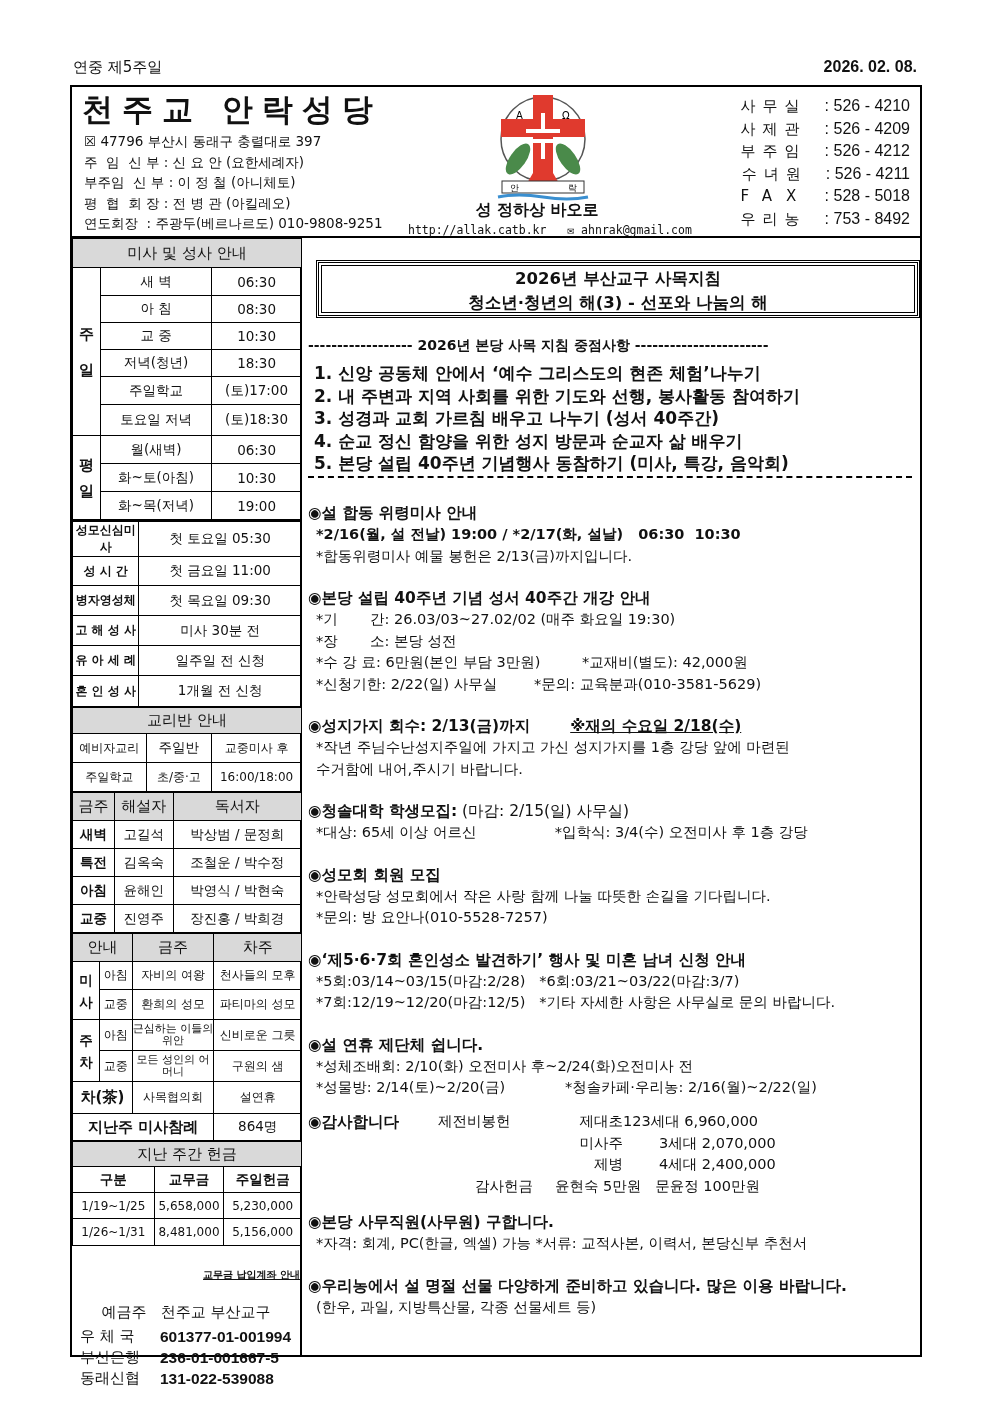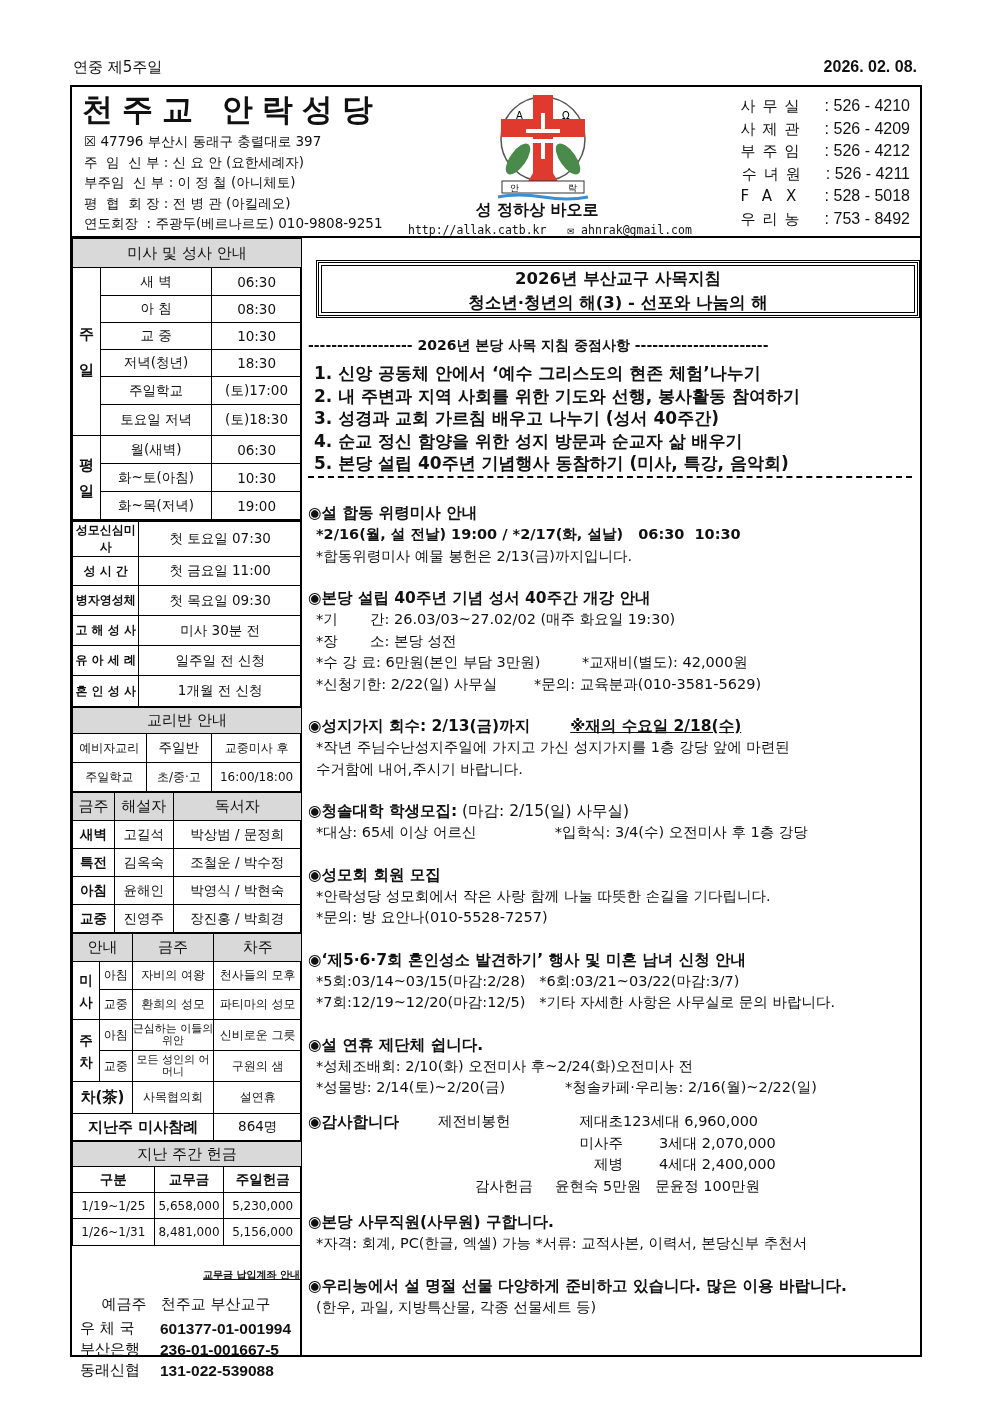--- a/index.html
+++ b/index.html
@@ -25,21 +25,21 @@
 
   
   .leftcol { position: absolute; left: 0; top: 151px; width: 230px; height: 1119px; border-right: 2px solid #000; }
   table.g { border-collapse: collapse; width: 230px; font-size: 13.5px; }
   table.g td { border: 1px solid #000; text-align: center; vertical-align: middle; padding: 0; }
   .shade { background: #d9d9d9; font-weight: normal; font-size: 15px; }
   .bold { font-weight: bold; }
   .sm { font-size: 12px; }
   .xs { font-size: 11px; line-height: 12px; }
   .offering-title { text-align: right; font-weight: bold; font-size: 10px; text-decoration: underline; margin-top: 22px; }
-  .offering-owner { text-align: center; font-size: 15px; margin-top: 13px; }
+  .offering-owner { text-align: center; font-size: 15px; margin-top: 21px; }
   .acct { display: flex; font-size: 15px; line-height: 21px; padding-left: 8px; }
   .acct .k { width: 80px; white-space: pre; }
   .acct .v { font-weight: bold; font-family: "Liberation Sans", sans-serif; font-size: 15.5px; }
 
   
   .rightcol { position: absolute; left: 232px; top: 151px; width: 616px; height: 1119px; font-size: 14.5px; }
   .policy-box { position: absolute; left: 4px; top: 22px; width: 604px; height: 58px; border: 3px double #000; outline: 1px solid #000; outline-offset: -6px; text-align: center; font-weight: bold; font-size: 16.5px; line-height: 24px; padding-top: 4px; margin-left: 8px; }
   .dash-title { position: absolute; left: 4px; top: 99px; width: 604px; font-size: 14px; font-weight: bold; white-space: nowrap; overflow: hidden; }
   .goals { position: absolute; left: 10px; top: 124px; font-size: 17px; font-weight: bold; line-height: 22.5px; }
   .dash-line { position: absolute; left: 4px; top: 238px; width: 604px; border-top: 2px dashed #000; }
@@ -169,21 +169,21 @@
       </table>
 
     <table class="g" style="border-top:2px solid #000">
       <colgroup>
           <col style="width:58px">
           <col style="width:142px">
         </colgroup>
       <tbody>
           <tr style="height:29px">
             <td class="bold sm">성모신심미사</td>
-            <td>첫 토요일 07:30</td>
+            <td>첫 토요일 05:30</td>
           </tr>
       <tr style="height:29px">
             <td class="bold sm">성 시 간</td>
             <td>첫 금요일 11:00</td>
           </tr>
       <tr style="height:30px">
             <td class="bold sm">병자영성체</td>
             <td>첫 목요일 09:30</td>
           </tr>
       <tr style="height:30px">

